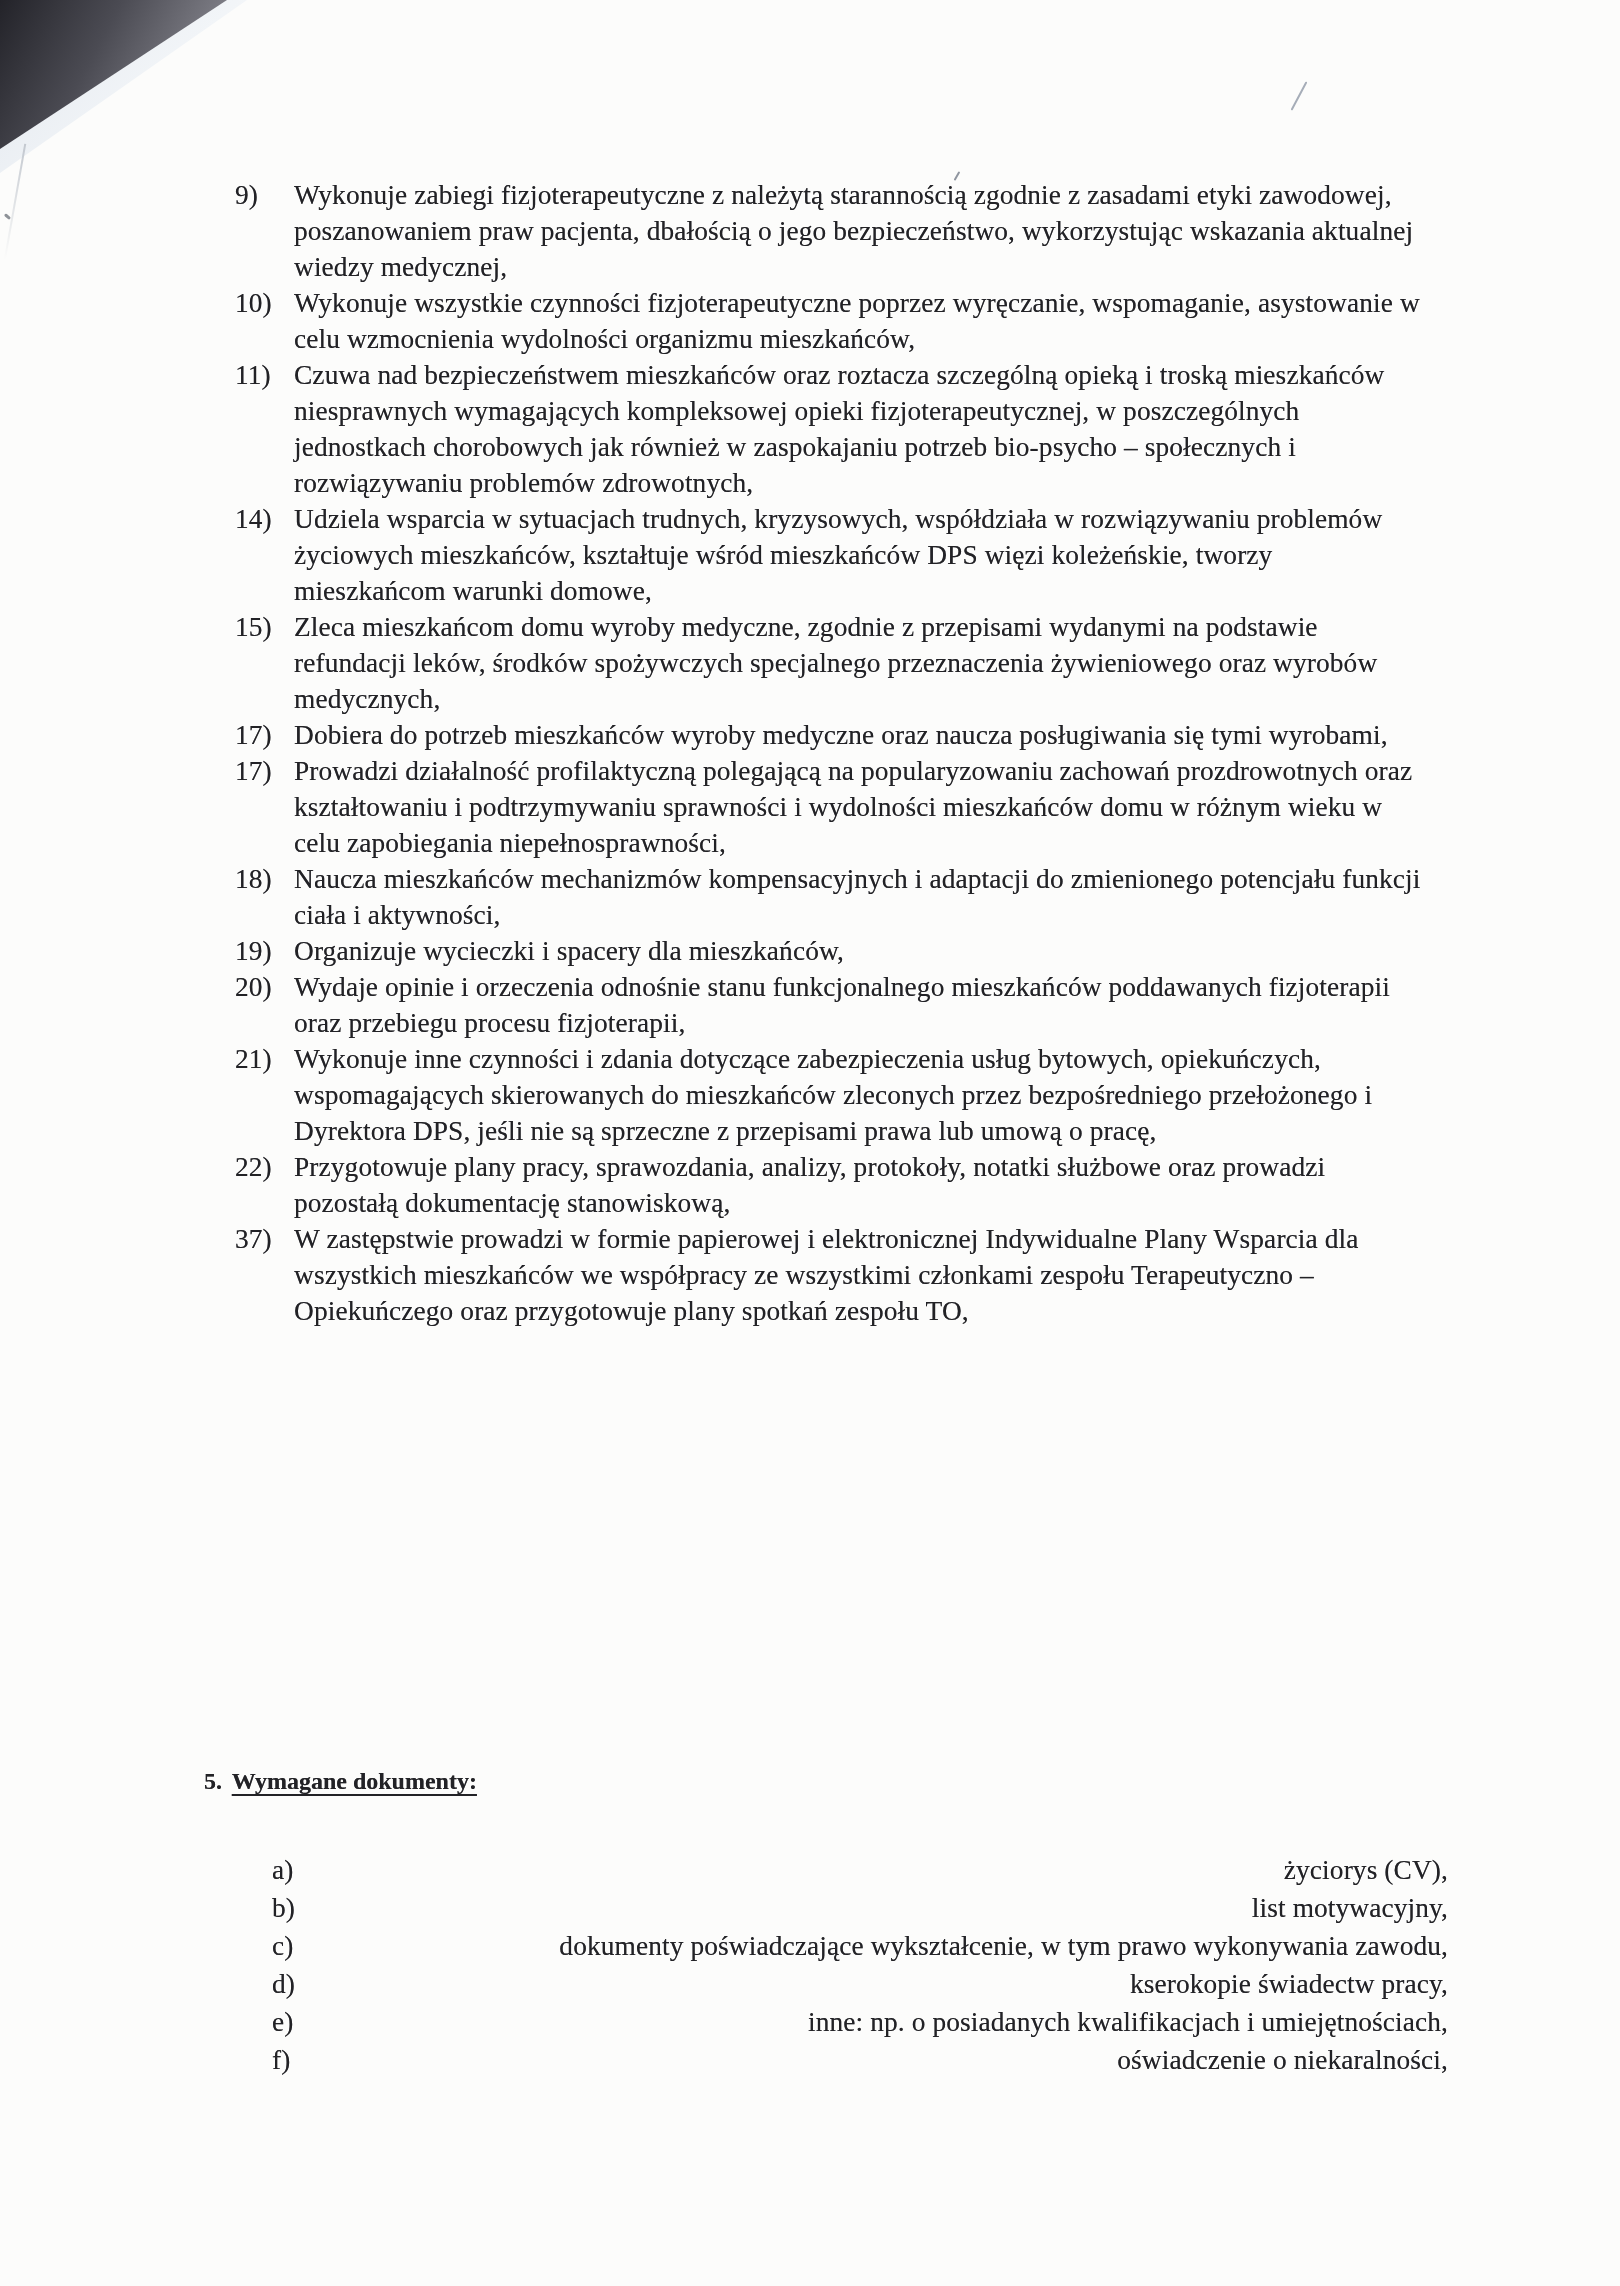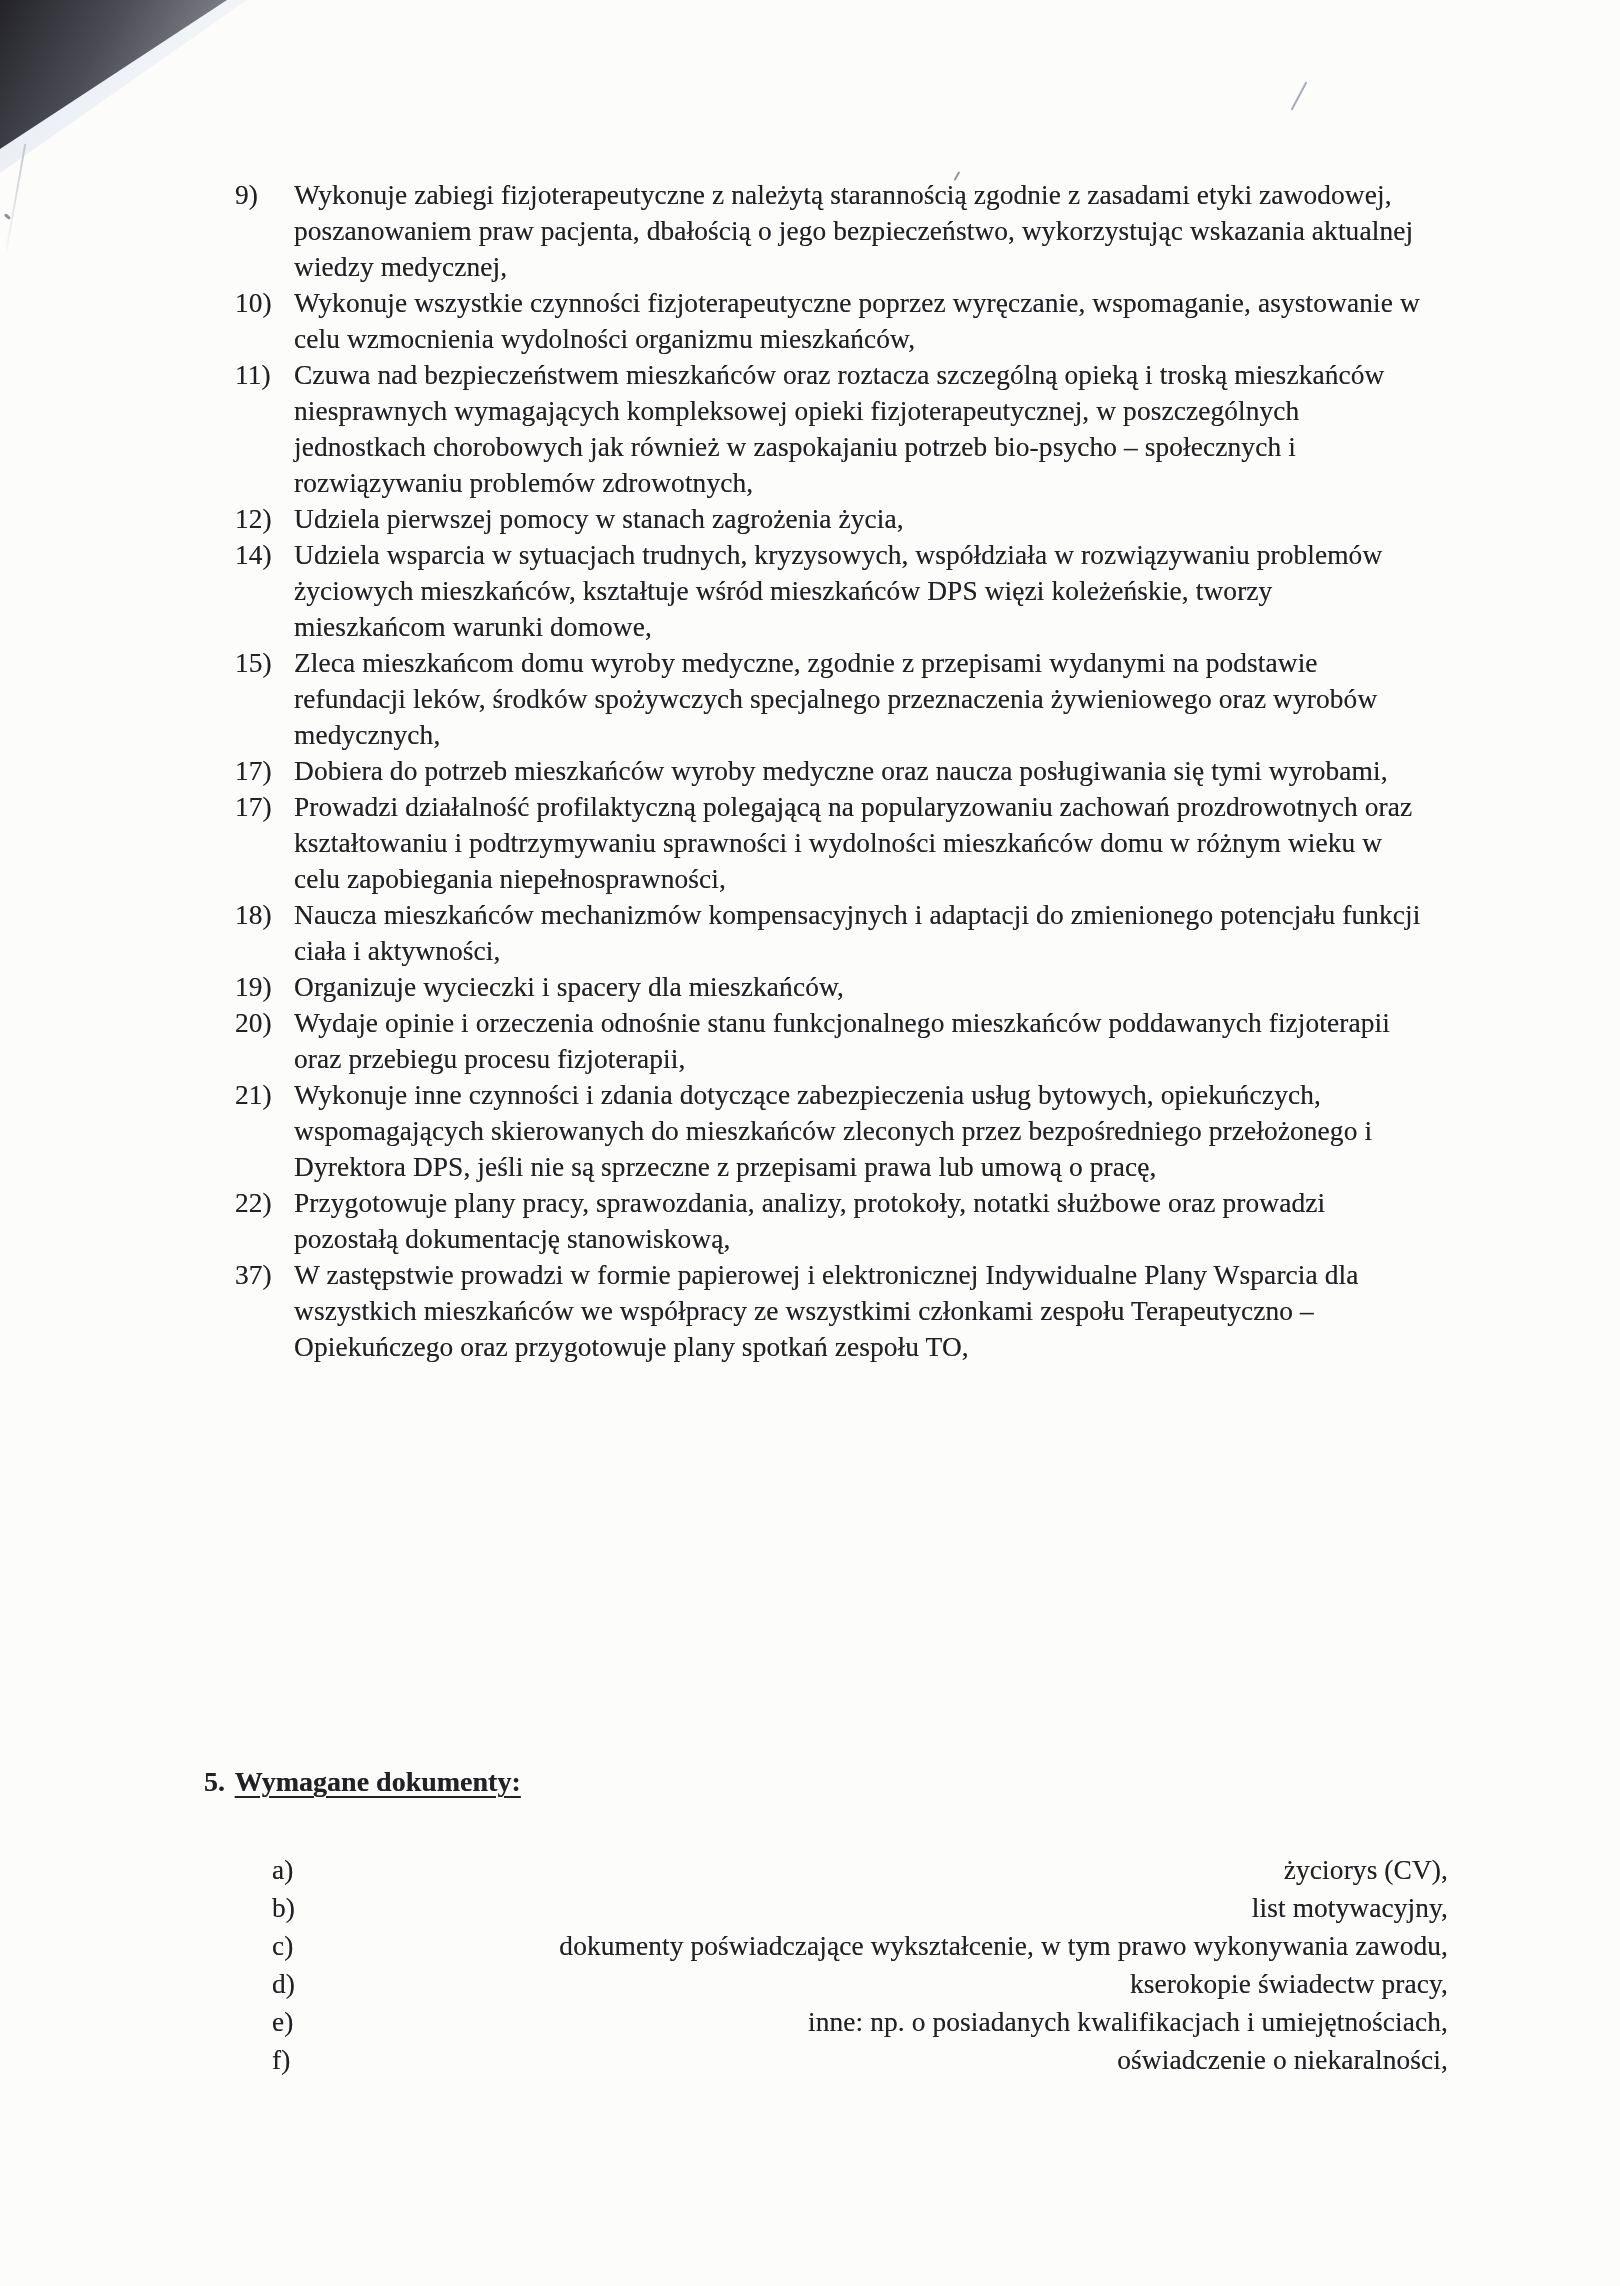--- a/index.html
+++ b/index.html
@@ -53,21 +53,21 @@
     display:flex;
     font-size:27.4px;line-height:36px;
     letter-spacing:0.1px;
     text-shadow:0 0 0.5px rgba(30,30,34,.55);
   }
   .duty-row .num{flex:0 0 59px;}
   .duty-row .txt{flex:1;}
 
   .heading{
     position:absolute;left:204px;top:1763px;
-    font-size:28px;font-weight:bold;line-height:37px;
+    font-size:24px;font-weight:bold;line-height:37px;
     text-shadow:0 0 0.5px rgba(30,30,34,.6);
   }
   .heading .sec-num{margin-right:9.8px;}
   .heading .underlined{
     text-decoration:underline;
     text-decoration-thickness:2px;
     text-underline-offset:4.9px;
   }
 
   .docs{
@@ -99,24 +99,20 @@
         <span class="num">9)</span>
         <span class="txt">Wykonuje zabiegi fizjoterapeutyczne z należytą starannością zgodnie z zasadami etyki zawodowej, poszanowaniem praw pacjenta, dbałością o jego bezpieczeństwo, wykorzystując wskazania aktualnej wiedzy medycznej,</span>
       </div>
       <div class="duty-row">
         <span class="num">10)</span>
         <span class="txt">Wykonuje wszystkie czynności fizjoterapeutyczne poprzez wyręczanie, wspomaganie, asystowanie w celu wzmocnienia wydolności organizmu mieszkańców,</span>
       </div>
       <div class="duty-row">
         <span class="num">11)</span>
         <span class="txt">Czuwa nad bezpieczeństwem mieszkańców oraz roztacza szczególną opieką i troską mieszkańców niesprawnych wymagających kompleksowej opieki fizjoterapeutycznej, w poszczególnych jednostkach chorobowych jak również w zaspokajaniu potrzeb bio-psycho – społecznych i rozwiązywaniu problemów zdrowotnych,</span>
-      </div>
-      <div class="duty-row">
-        <span class="num">12)</span>
-        <span class="txt">Udziela pierwszej pomocy w stanach zagrożenia życia,</span>
       </div>
       <div class="duty-row">
         <span class="num">14)</span>
         <span class="txt">Udziela wsparcia w sytuacjach trudnych, kryzysowych, współdziała w rozwiązywaniu problemów życiowych mieszkańców, kształtuje wśród mieszkańców DPS więzi koleżeńskie, tworzy mieszkańcom warunki domowe,</span>
       </div>
       <div class="duty-row">
         <span class="num">15)</span>
         <span class="txt">Zleca mieszkańcom domu wyroby medyczne, zgodnie z przepisami wydanymi na podstawie refundacji leków, środków spożywczych specjalnego przeznaczenia żywieniowego oraz wyrobów medycznych,</span>
       </div>
       <div class="duty-row">

